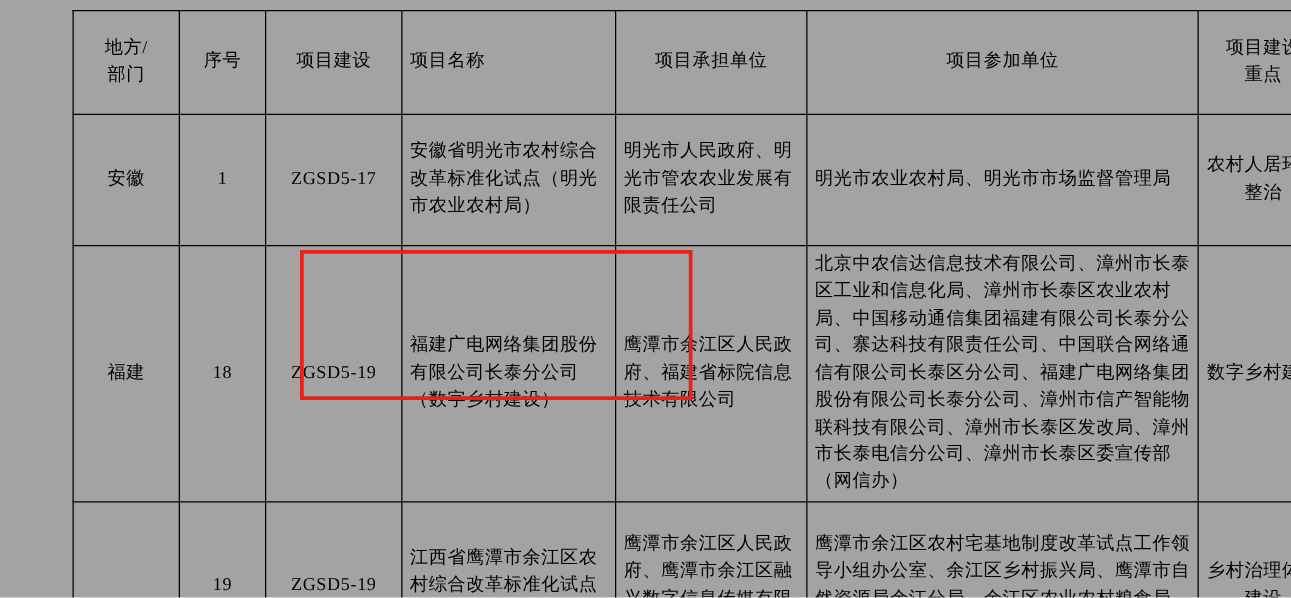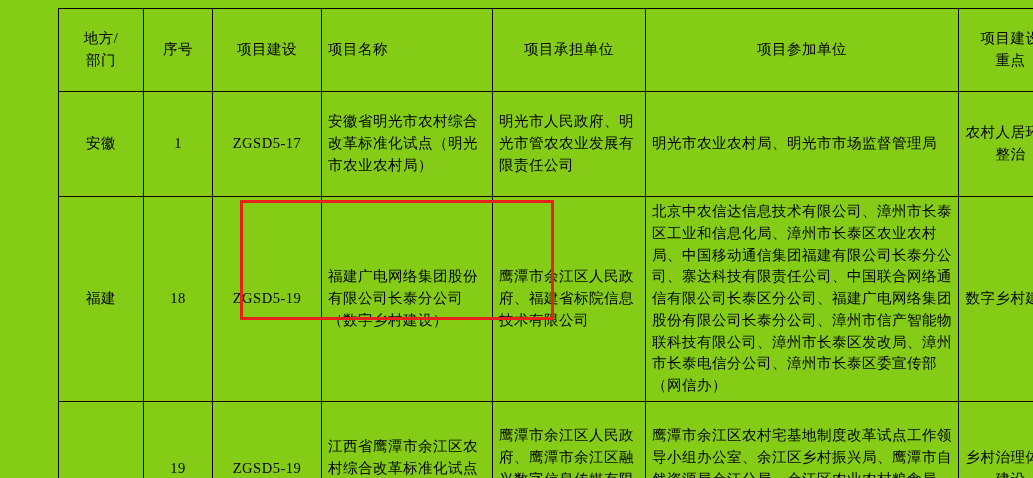--- a/index.html
+++ b/index.html
@@ -11,21 +11,21 @@
     width: 1033px;
     height: 478px;
     font-family: "Liberation Serif", "DejaVu Serif", serif;
     color: #000000;
     overflow: hidden;
   }
   .page {
     position: relative;
     width: 1033px;
     height: 478px;
-    background: #84cc16;
+    background: #a3a3a3;
   }
   table.doc-table {
     border-collapse: collapse;
     table-layout: fixed;
     position: absolute;
     left: 58px;
     top: 8px;
     width: 913px;
     border: 1px solid #000000;
   }

